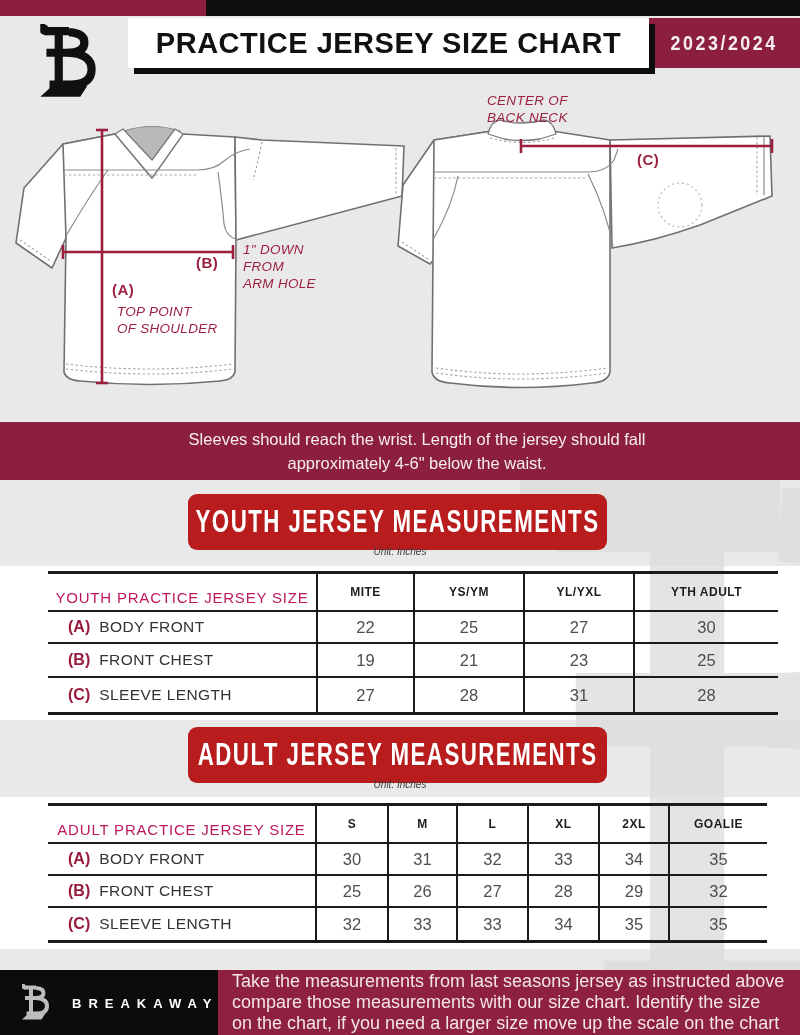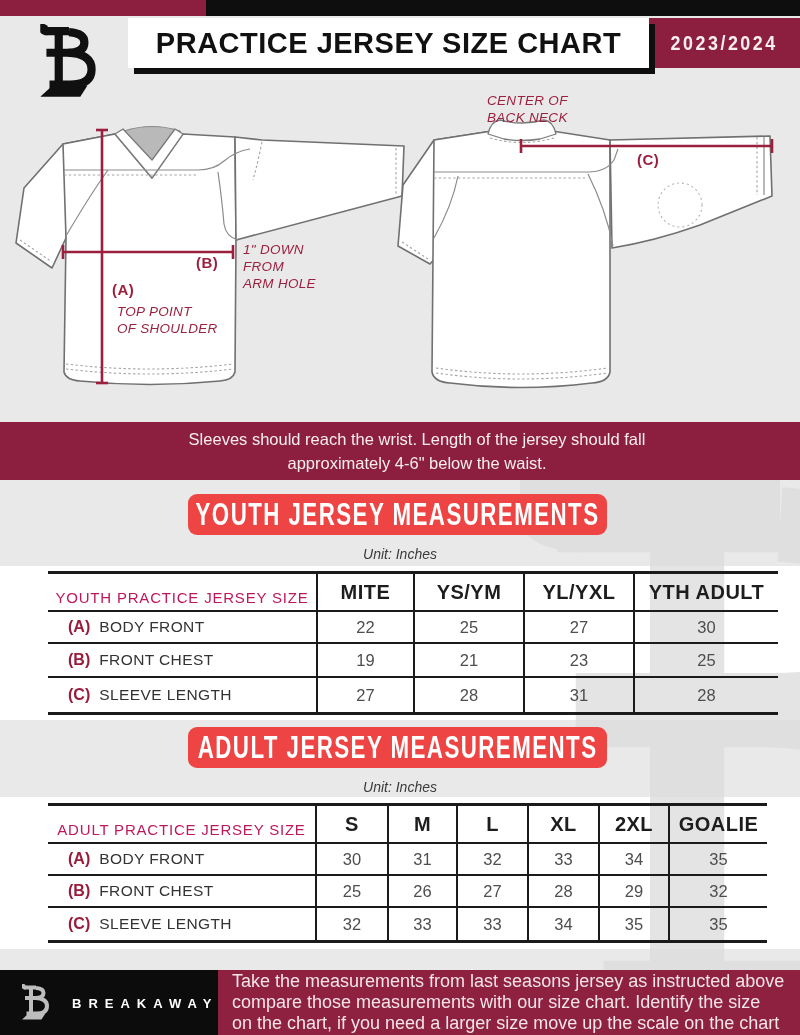--- a/index.html
+++ b/index.html
@@ -31,35 +31,35 @@
   .dia-label{color:#9c2140;font-style:italic;font-size:13.5px;font-weight:500;
              line-height:17px;letter-spacing:.3px;white-space:pre-line;z-index:2;}
   .dia-key{color:#9c1f3e;font-style:normal;font-weight:800;font-size:15px;letter-spacing:.5px;}
 
   
   .notice{left:0;top:422px;width:800px;height:58px;background:#8c1f40;display:flex;
           align-items:center;justify-content:center;z-index:2;padding-left:17px;}
   .notice span{color:#f7edf0;font-size:16.5px;line-height:24px;text-align:center;white-space:pre-line;}
 
   
-  .section-box{width:419px;height:41px;left:188px;background:#ef4444;border-radius:9px;
+  .section-box{width:419px;height:56px;left:188px;background:#b91c1c;border-radius:9px;
                display:flex;align-items:center;justify-content:center;z-index:2;}
   .section-box span{color:#fff;font-size:31px;font-weight:700;letter-spacing:2px;
                     transform:scaleX(.72);white-space:nowrap;}
-  .unit-line{left:0;width:800px;text-align:center;font-style:italic;font-size:14px;
+  .unit-line{left:0;width:800px;text-align:center;font-style:italic;font-size:10px;
              font-weight:500;color:#3b3b3b;z-index:2;}
 
   .white-band{left:0;width:800px;background:#ffffff;z-index:0;}
 
   
   .sizing-table{display:grid;z-index:2;border-bottom:3px solid #1b1b1b;border-top:3px solid #1b1b1b;box-sizing:content-box;}
   .cell{display:flex;align-items:center;justify-content:center;box-sizing:border-box;}
   .cell.vline{border-left:2px solid #1b1b1b;}
   .cell.hline{border-top:2px solid #1b1b1b;}
-  .col-head{font-weight:700;font-size:20px;color:#1d1d1d;letter-spacing:.5px;}
+  .col-head{font-weight:700;font-size:12px;color:#1d1d1d;letter-spacing:.5px;}
   .table-title{font-size:15px;color:#be185d;letter-spacing:.8px;margin-top:10px;}
   .num{font-size:16.5px;color:#4e4e4e;}
   .label-cell{justify-content:flex-start;padding-left:20px;}
   .row-key{color:#9a1c3c;font-weight:800;font-size:16px;margin-right:9px;}
   .row-label{color:#333;font-size:15.5px;letter-spacing:.4px;}
 
   
   .footer-black{left:0;top:970px;width:218px;height:65px;background:#0c0c0c;z-index:3;}
   .brand-text{left:64px;top:996px;color:#fff;font-size:13px;font-weight:700;letter-spacing:7px;z-index:4;margin-left:8px;}
   .footer-maroon{left:218px;top:970px;width:582px;height:65px;background:#8e2040;z-index:3;

